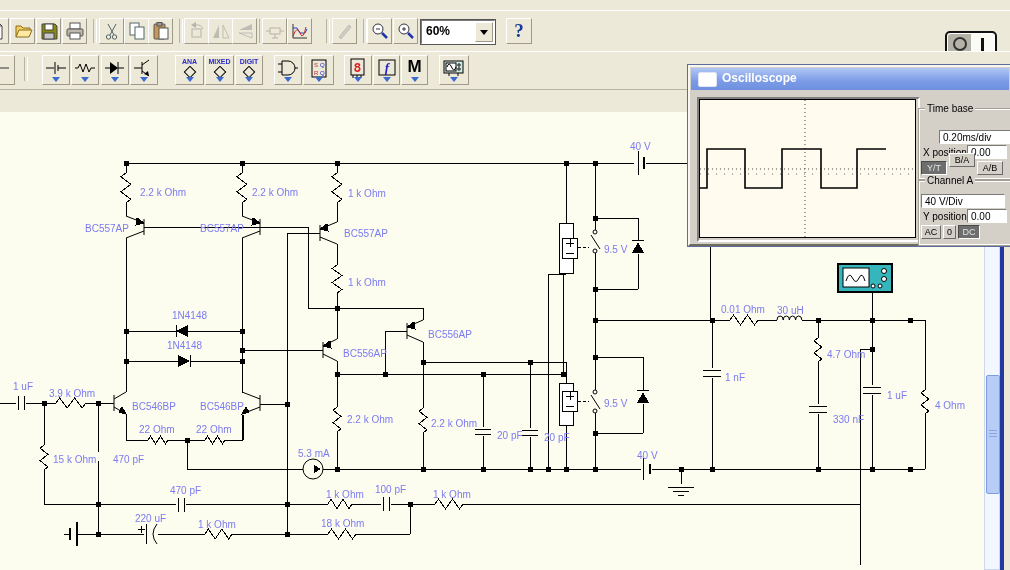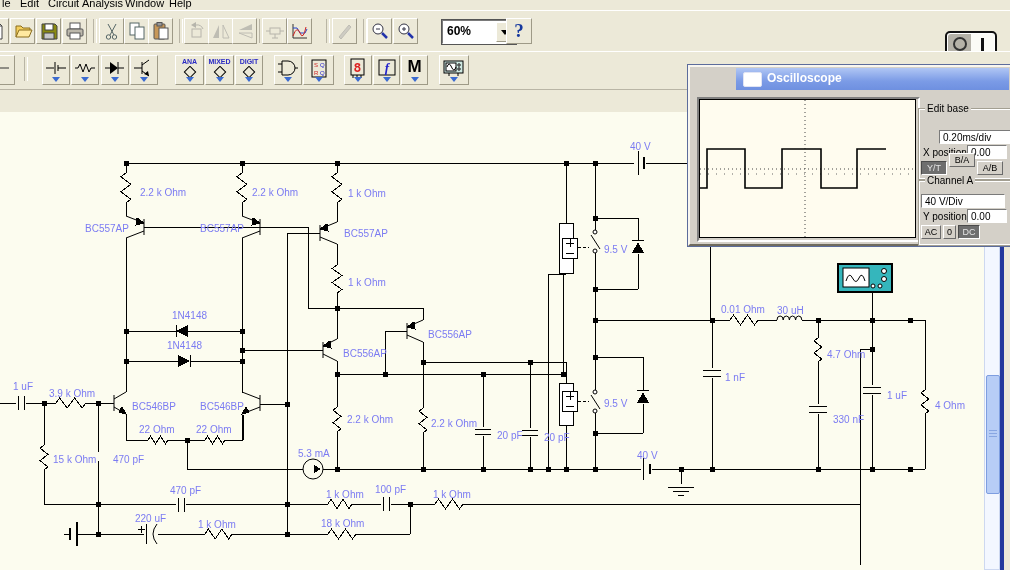--- a/index.html
+++ b/index.html
@@ -14,21 +14,21 @@
   #toolbar2{top:51px;height:37px;border-top:1px solid #fff;border-bottom:1px solid #b9b5a5;}
   .tbtn{position:absolute;background:#ECE9D8;border:1px solid;border-color:#fff #9e9a87 #9e9a87 #fff;
     display:flex;align-items:center;justify-content:center;box-sizing:border-box;}
   .b1{top:7px;width:25px;height:26px;}
   .b2{top:3px;width:28px;height:30px;flex-direction:column;justify-content:flex-start;padding-top:2px;}
   .sep{position:absolute;top:8px;width:2px;height:24px;border-left:1px solid #b9b5a5;border-right:1px solid #fff;}
   .tri{position:absolute;bottom:2px;left:50%;margin-left:-4px;width:0;height:0;
     border:4px solid transparent;border-top:5px solid #3b6bd0;border-bottom:none;}
   svg.ic{display:block;}
   .dis{opacity:.45;filter:grayscale(1);}
-  #zoom-combo{position:absolute;left:442px;top:9px;width:72px;height:22px;background:#fff;
+  #zoom-combo{position:absolute;left:421px;top:9px;width:72px;height:22px;background:#fff;
     border:1px solid;border-color:#7a7a7a #fff #fff #7a7a7a;outline:1px solid #555;font-size:12px;font-weight:bold;}
   #zoom-combo .val{position:absolute;left:4px;top:3px;}
   #zoom-combo .drop{position:absolute;right:1px;top:1px;width:16px;height:18px;background:#ECE9D8;
     border:1px solid;border-color:#fff #9e9a87 #9e9a87 #fff;}
   #zoom-combo .drop:after{content:"";position:absolute;left:4px;top:7px;border:4px solid transparent;border-top:5px solid #000;}
   #help-btn{left:506px;width:26px;font-family:"Liberation Serif",serif;font-size:19px;font-weight:bold;color:#16399e;}
   #power-switch{position:absolute;left:945px;top:20px;width:52px;height:28px;background:#fff;
     border:2px solid #111;border-radius:5px;box-sizing:border-box;}
   #power-switch .half{position:absolute;top:1px;bottom:1px;width:23px;}
   #power-switch .off{left:1px;background:#b5b2a8;border-radius:3px 0 0 3px;border-right:1px solid #777;}
@@ -47,21 +47,21 @@
   #vscroll{position:absolute;left:984px;top:112px;width:16px;height:458px;background:#f3f7ff;border:1px solid #cdd8f0;box-sizing:border-box;}
   #vthumb{position:absolute;left:1px;top:262px;width:12px;height:117px;background:#b7cdf6;border:1px solid #7e9ee0;border-radius:2px;}
   #vthumb i{position:absolute;left:2px;top:54px;width:8px;height:8px;
     background:repeating-linear-gradient(180deg,#88a6e2 0 1px,transparent 1px 3px);}
   #win-border{position:absolute;left:1000px;top:112px;width:4px;height:458px;background:#24399d;}
   #mdi-strip{position:absolute;left:1004px;top:88px;width:6px;height:482px;background:#ECE9D8;}
   
   #scope{position:absolute;left:688px;top:65px;width:324px;height:181px;background:#d4d0c8;
     border:2px solid;border-color:#f8f6f0 #6f6b5e #6f6b5e #f8f6f0;box-sizing:border-box;box-shadow:0 0 0 1px #5c6c9c;z-index:20;}
   #scope-tb{position:absolute;left:1px;top:1px;right:1px;height:22px;
-    background:linear-gradient(180deg,#b0c6f4 0%,#7b9be6 60%,#6e90e0 100%);margin-left:45px;}
+    background:linear-gradient(180deg,#b0c6f4 0%,#7b9be6 60%,#6e90e0 100%);}
   #scope-tb .wic{position:absolute;left:7px;top:4px;width:17px;height:13px;background:#fff;border:1px solid #e0e4f4;border-radius:2px;}
   #scope-tb .ttl{position:absolute;left:31px;top:3px;color:#fff;font-size:12px;font-weight:bold;}
   #scope-disp{position:absolute;left:7px;top:30px;width:219px;height:141px;
     border:2px solid;border-color:#808080 #fff #fff #808080;background:#d4d0c8;}
   #scope-disp svg{display:block;border:1px solid #000;background:#FFFCEF;}
   .grp{position:absolute;border:1px solid #a39f92;box-shadow:inset 0 0 0 1px #fff;}
   .grp-label{position:absolute;top:-6px;left:6px;background:#d4d0c8;font-size:10px;padding:0 2px;}
   .fld{position:absolute;background:#fff;border:1px solid;border-color:#7a7a7a #fff #fff #7a7a7a;
     font-size:10px;padding:1px 0 0 3px;box-sizing:border-box;height:14px;}
   .slbl{position:absolute;font-size:10px;}
@@ -70,28 +70,20 @@
   .sb.pressed{background:#6e6e6e;color:#e4e4e4;border-color:#4a4a4a #fff #fff #4a4a4a;}
   #grp-tb{left:228px;top:41px;width:92px;height:70px;}
   #grp-ch{left:228px;top:113px;width:92px;height:64px;}
   text{user-select:none;}
 </style>
 </head>
 <body>
 
 <div id="screen">
 
-  <div id="menubar">
-    <span class="menu-item" style="left:2px">le</span>
-    <span class="menu-item" style="left:20px">Edit</span>
-    <span class="menu-item" style="left:48px">Circuit</span>
-    <span class="menu-item" style="left:82px">Analysis</span>
-    <span class="menu-item" style="left:125px">Window</span>
-    <span class="menu-item" style="left:169px">Help</span>
-  </div>
 
   <div id="toolbar1" class="toolbar">
     <div class="tbtn b1" style="left:-16px">
       <svg class="ic" width="20" height="20">
           <path d="M5,2h7l3,3v13H5z" fill="#fff" stroke="#444"></path>
           <path d="M12,2v3h3" fill="none" stroke="#444"></path>
         </svg>
       </div>
     <div class="tbtn b1" style="left:10px">
       <svg class="ic" width="20" height="20">
@@ -461,21 +453,21 @@
     </div>
     <div id="scope-disp">
       <svg id="wave-svg" width="215" height="137" viewBox="701 101 215 137">
         <line x1="806" y1="101" x2="806" y2="238" stroke="#444" stroke-width="1" stroke-dasharray="1,3"></line>
         <line x1="701" y1="170" x2="916" y2="170" stroke="#444" stroke-width="1" stroke-dasharray="1,3"></line>
         <line x1="701" y1="175" x2="916" y2="175" stroke="#666" stroke-width="1" stroke-dasharray="1,7"></line>
       <path d="M700,189H708V150H746V189H783V150H822V189H858V150H887" stroke="#000" stroke-width="1.6" fill="none"></path>
         </svg>
     </div>
     <div class="grp" id="grp-tb">
-      <span class="grp-label">Edit base</span>
+      <span class="grp-label">Time base</span>
       <div class="fld" style="left:20px;top:21px;width:76px">0.20ms/div</div>
       <span class="slbl" style="left:4px;top:38px">X position</span>
       <div class="fld" style="left:48px;top:36px;width:40px">0.00</div>
       <button class="sb pressed" style="left:2px;top:52px;width:26px">Y/T</button>
       <button class="sb" style="left:30px;top:44px;width:26px">B/A</button>
       <button class="sb" style="left:58px;top:52px;width:26px">A/B</button>
     </div>
     <div class="grp" id="grp-ch">
       <span class="grp-label">Channel A</span>
       <div class="fld" style="left:2px;top:13px;width:84px">40 V/Div</div>

